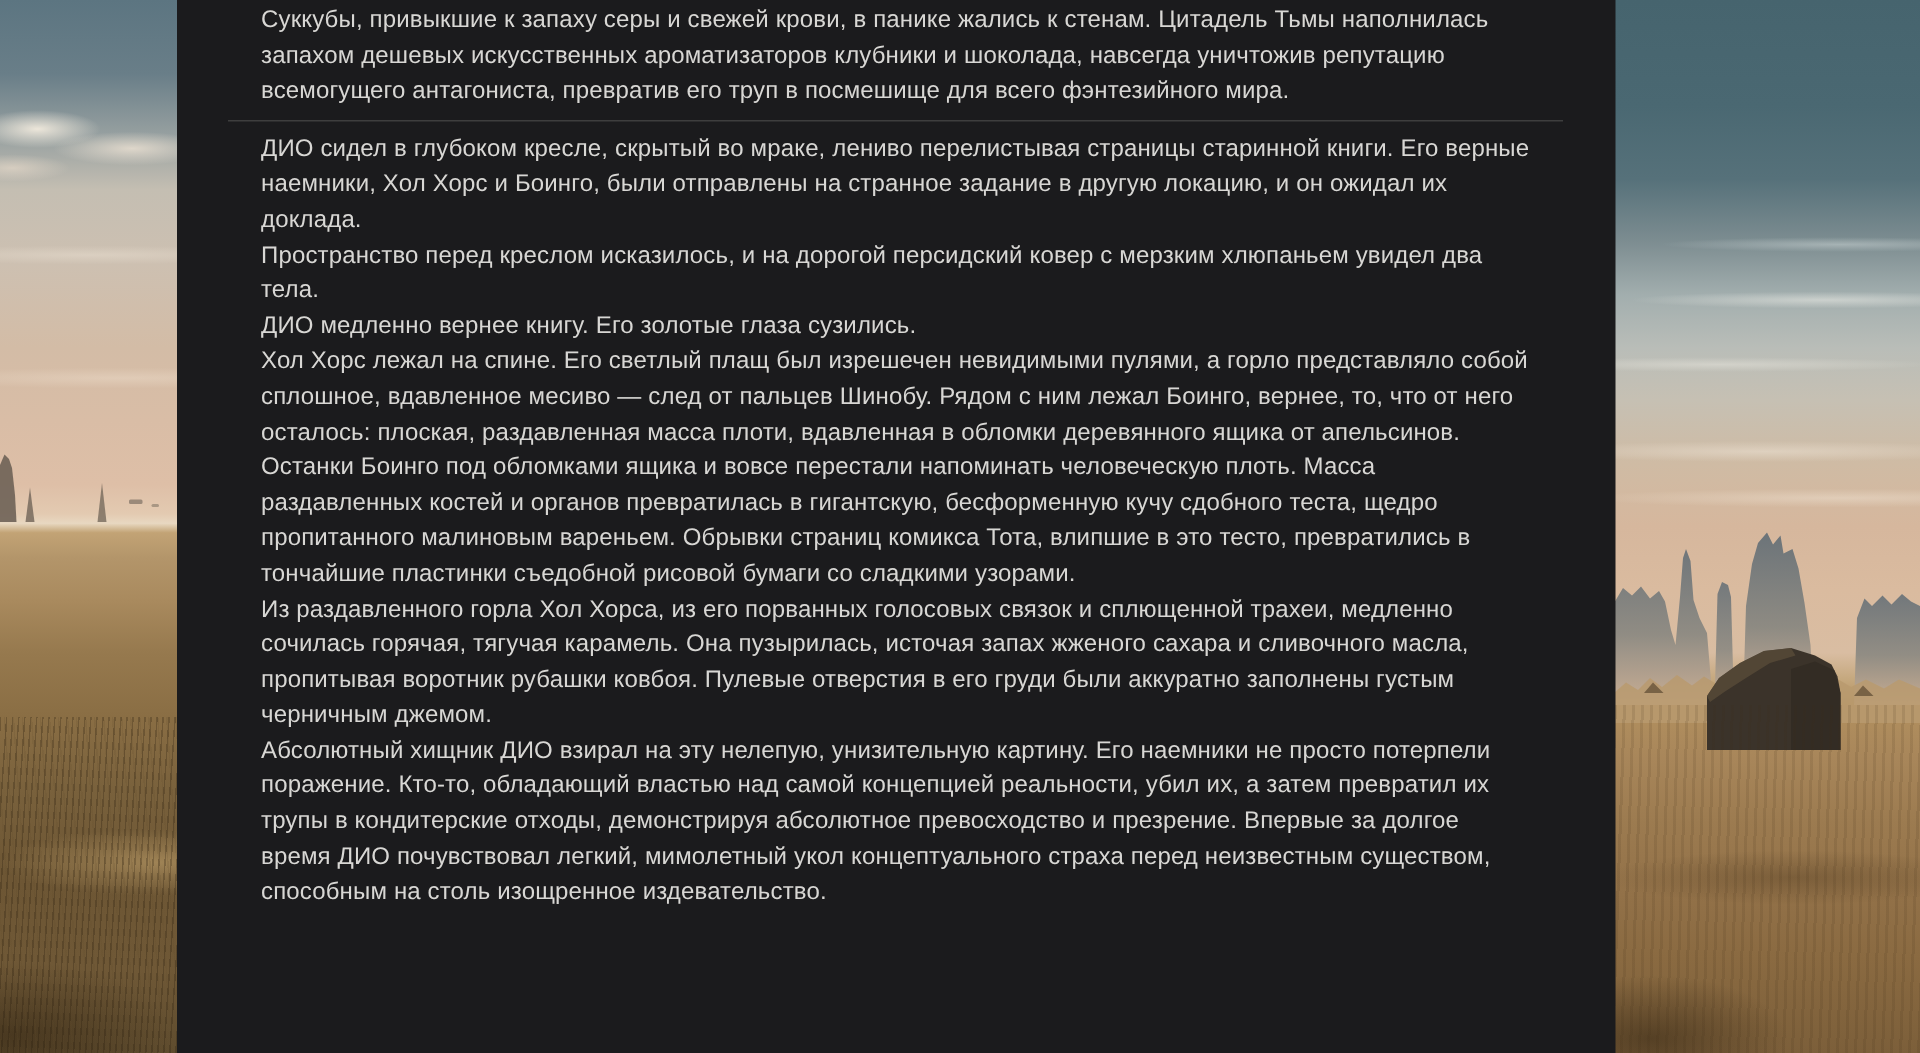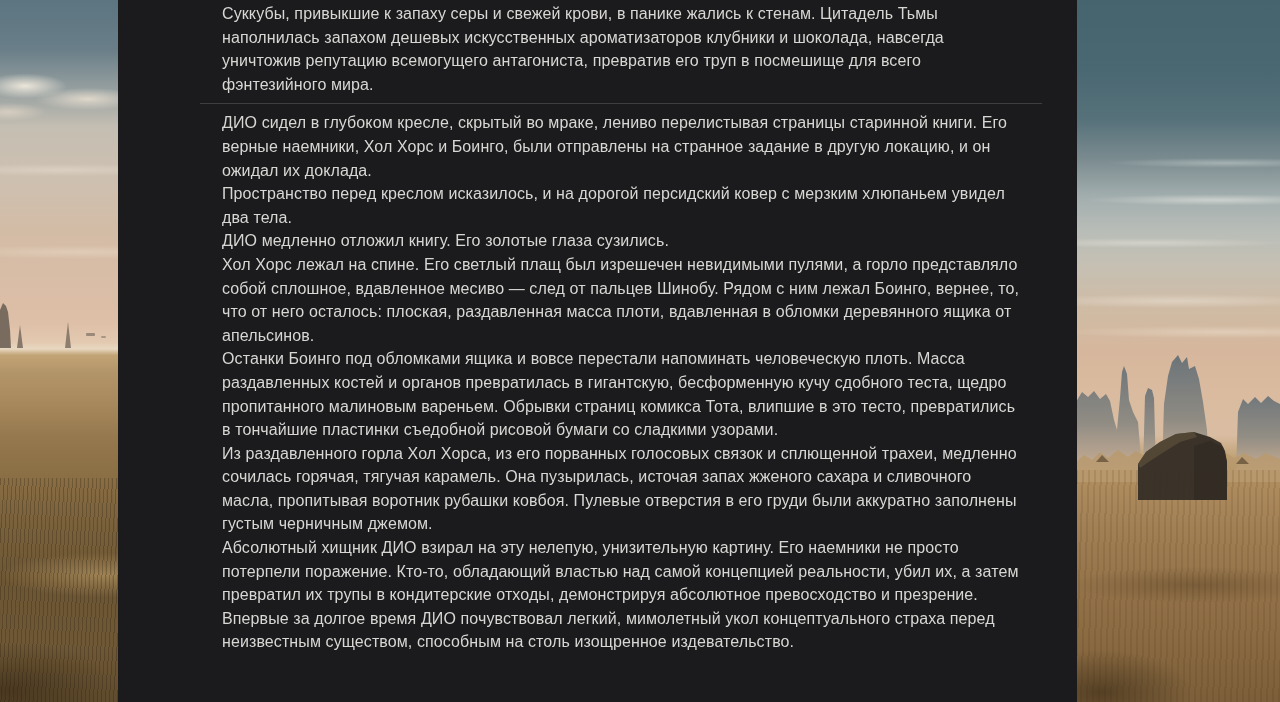--- a/index.html
+++ b/index.html
@@ -63,21 +63,21 @@
   }
   .bg-svg { position: absolute; left: 0; top: 0; }
 
   
   .reader-panel {
     position: absolute; left: 118px; top: 0; width: 959px; height: 702px;
     background: #1b1b1d;
     box-sizing: border-box;
   }
   .reader-content {
-    padding: 2px 57px 0 104px;
+    padding: 2px 57px 0 56px;
     font-size: 16px;
     line-height: 23.6px;
     color: #d8d7d4;
     letter-spacing: 0.1px;
   }
   .reader-content p { margin: 0; }
   hr.scene-divider {
     border: none;
     border-top: 1px solid #3e3e3e;
     margin: 7px -22px;
@@ -119,21 +119,21 @@
       <polygon fill="#332c24" points="118,500 118,446 134,441 147,447 151,462 151,500"></polygon>
     </svg>
   </div>
 
   <main class="reader-panel">
     <article class="reader-content">
       <p>Суккубы, привыкшие к запаху серы и свежей крови, в панике жались к стенам. Цитадель Тьмы наполнилась запахом дешевых искусственных ароматизаторов клубники и шоколада, навсегда уничтожив репутацию всемогущего антагониста, превратив его труп в посмешище для всего фэнтезийного мира.</p>
       <hr class="scene-divider">
       <p>ДИО сидел в глубоком кресле, скрытый во мраке, лениво перелистывая страницы старинной книги. Его верные наемники, Хол Хорс и Боинго, были отправлены на странное задание в другую локацию, и он ожидал их доклада.</p>
       <p>Пространство перед креслом исказилось, и на дорогой персидский ковер с мерзким хлюпаньем увидел два тела.</p>
-      <p>ДИО медленно отложил книгу. Его золотые глаза сузились.</p>
+      <p>ДИО медленно вернее книгу. Его золотые глаза сузились.</p>
       <p>Хол Хорс лежал на спине. Его светлый плащ был изрешечен невидимыми пулями, а горло представляло собой сплошное, вдавленное месиво — след от пальцев Шинобу. Рядом с ним лежал Боинго, вернее, то, что от него осталось: плоская, раздавленная масса плоти, вдавленная в обломки деревянного ящика от апельсинов.</p>
       <p>Останки Боинго под обломками ящика и вовсе перестали напоминать человеческую плоть. Масса раздавленных костей и органов превратилась в гигантскую, бесформенную кучу сдобного теста, щедро пропитанного малиновым вареньем. Обрывки страниц комикса Тота, влипшие в это тесто, превратились в тончайшие пластинки съедобной рисовой бумаги со сладкими узорами.</p>
       <p>Из раздавленного горла Хол Хорса, из его порванных голосовых связок и сплющенной трахеи, медленно сочилась горячая, тягучая карамель. Она пузырилась, источая запах жженого сахара и сливочного масла, пропитывая воротник рубашки ковбоя. Пулевые отверстия в его груди были аккуратно заполнены густым черничным джемом.</p>
       <p>Абсолютный хищник ДИО взирал на эту нелепую, унизительную картину. Его наемники не просто потерпели поражение. Кто-то, обладающий властью над самой концепцией реальности, убил их, а затем превратил их трупы в кондитерские отходы, демонстрируя абсолютное превосходство и презрение. Впервые за долгое время ДИО почувствовал легкий, мимолетный укол концептуального страха перед неизвестным существом, способным на столь изощренное издевательство.</p>
 
     </article>
   </main>
 
 </div>
 

